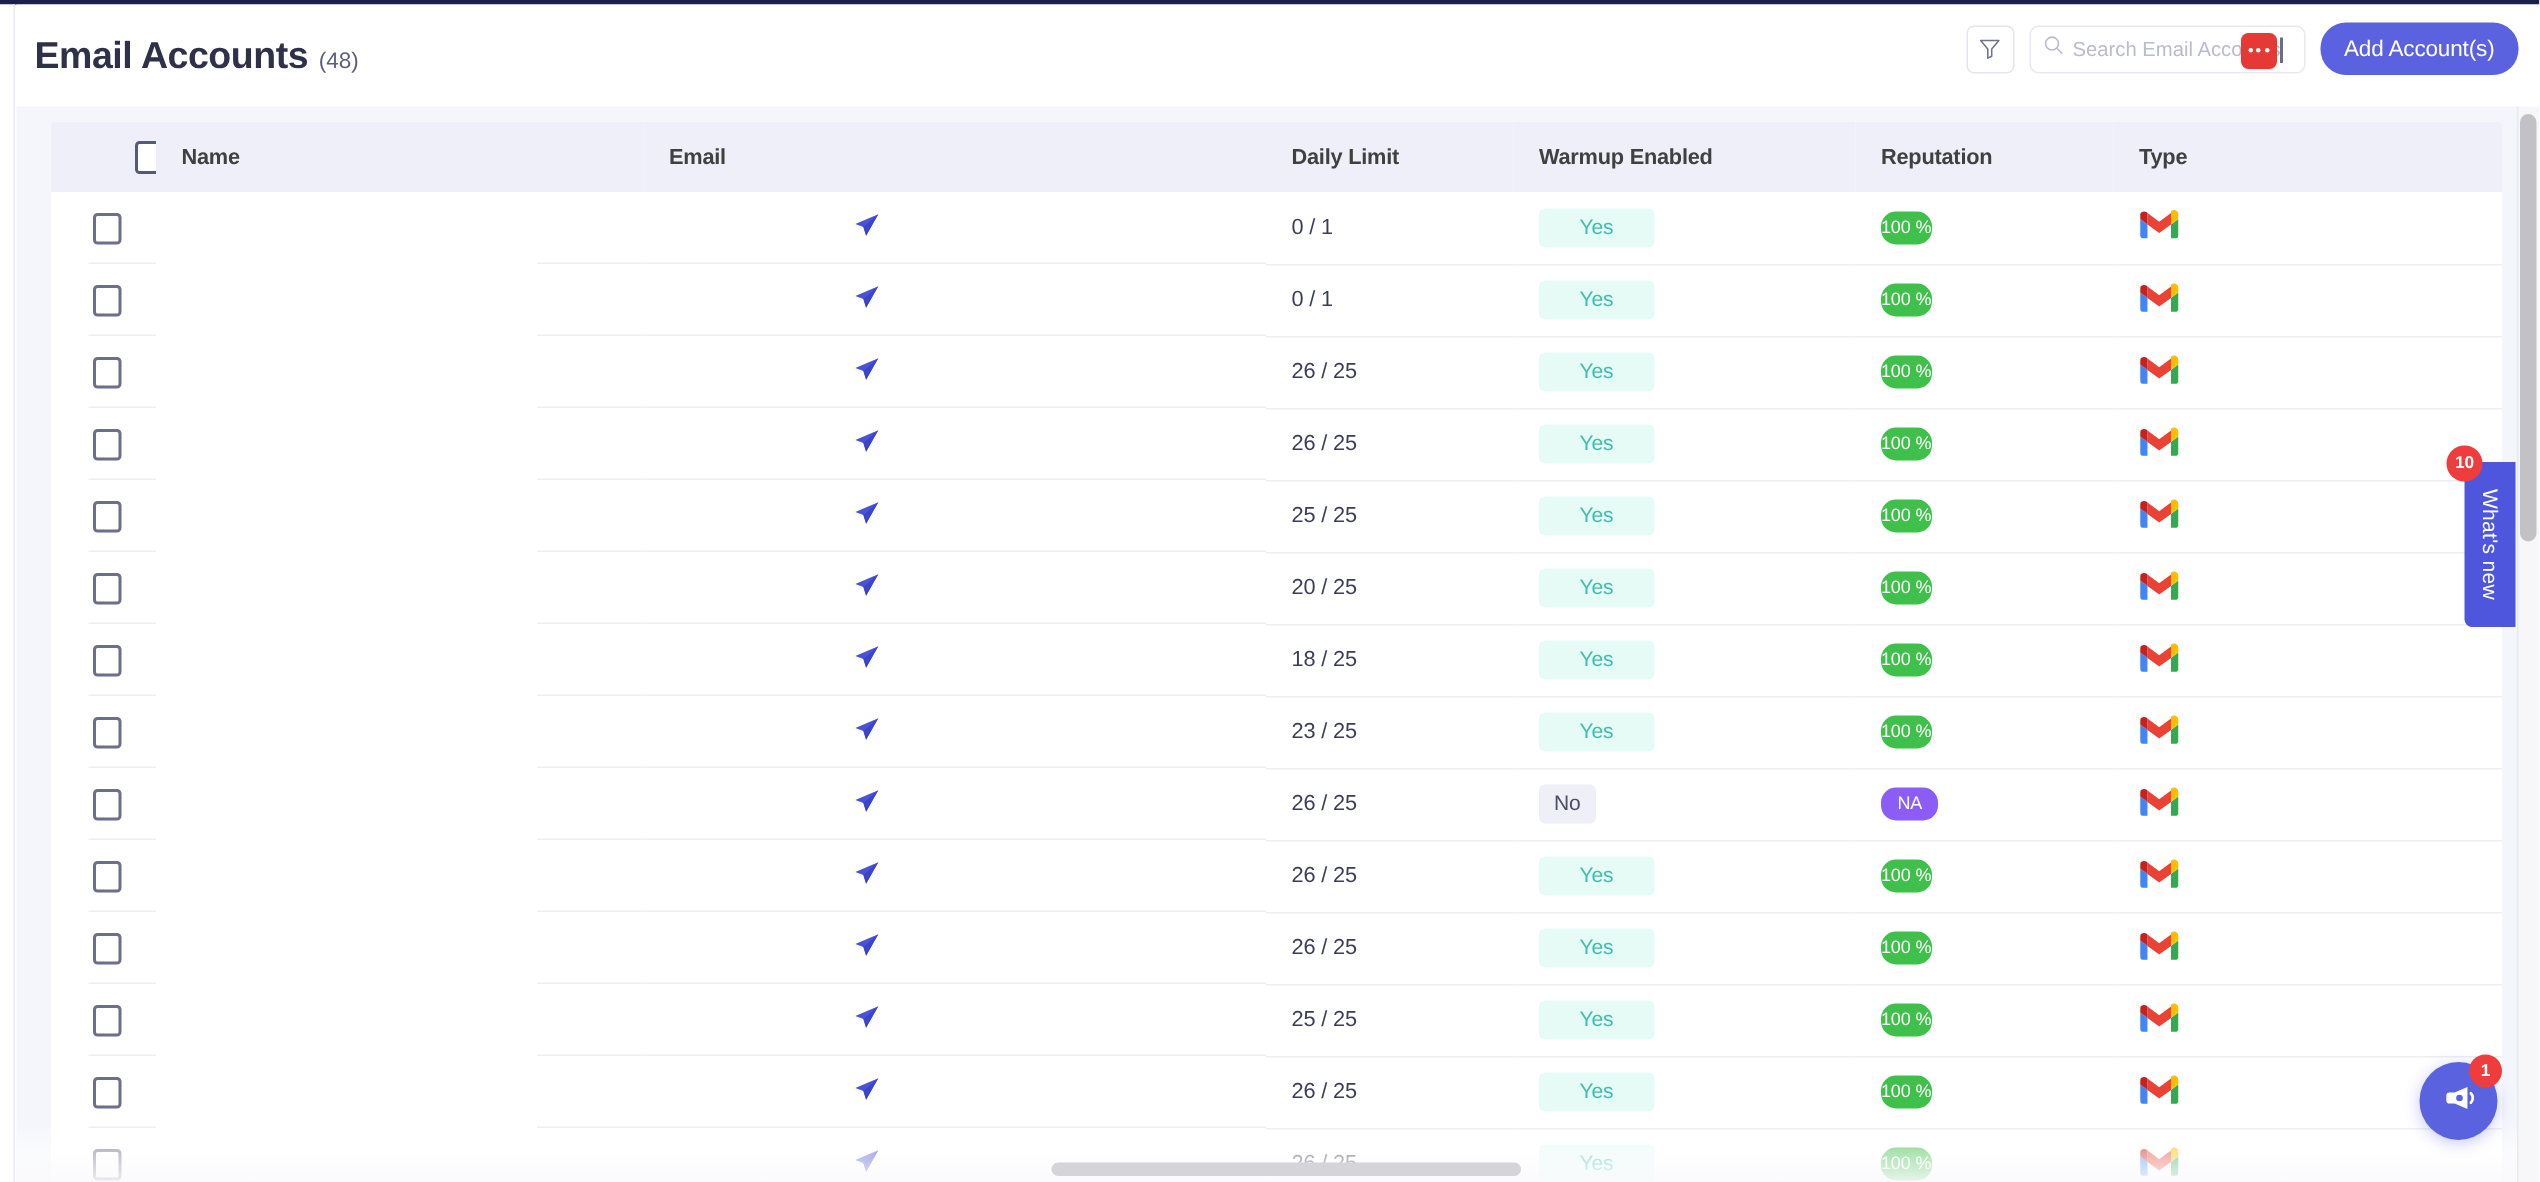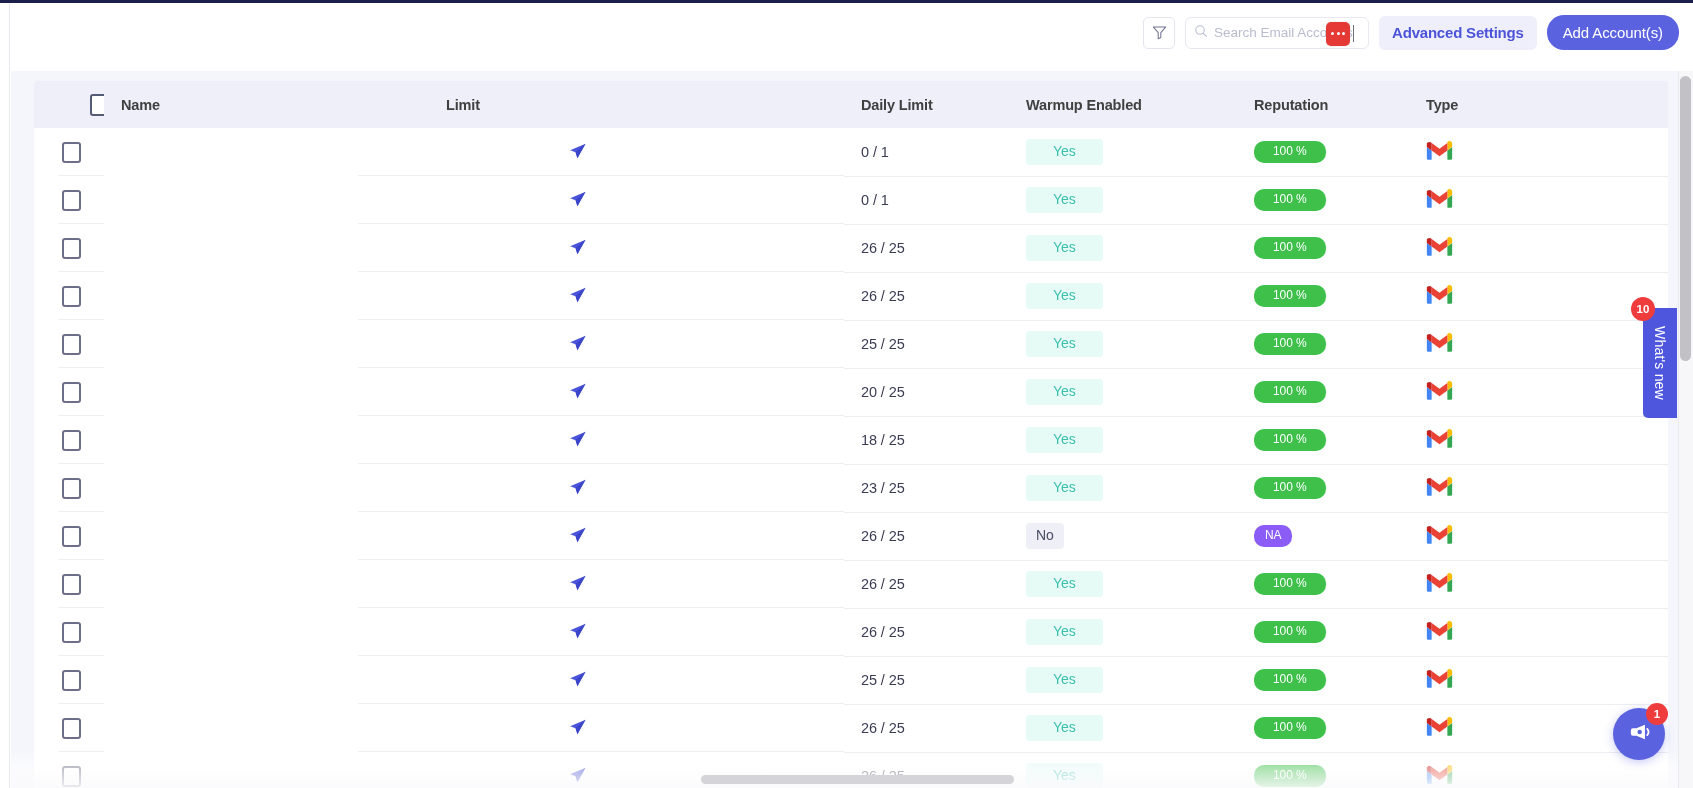--- a/index.html
+++ b/index.html
@@ -262,21 +262,21 @@
     font-size: 14px;
     padding: 4px 10px;
     border-radius: 4px;
     line-height: 1.25;
   }
   .pill-rep {
     display: inline-block;
     background: #3ec04a;
     color: #ffffff;
     font-size: 12px;
-    padding: 3px 19px;
+    padding: 3px 0;
     border-radius: 10px;
     line-height: 1.3;
   }
   .pill-na {
     display: inline-block;
     background: #8b5cf6;
     color: #ffffff;
     font-size: 12px;
     padding: 3px 11px;
     border-radius: 10px;
@@ -380,20 +380,24 @@
 </style>
 </head>
 <body>
 
 <div id="app">
 
   <div class="top-strip"></div>
   <div class="left-rail"></div>
 
   <div class="page-header">
+    <div class="title-wrap">
+      <div class="page-title">Email Accounts</div>
+      <div class="page-count">(48)</div>
+    </div>
 
     <div class="header-actions">
 
       <div class="filter-btn">
         <span>
           <svg width="15" height="15" viewBox="0 0 16 16" fill="none">
             <path d="M1.5 2.2h13L9.4 8.1v5.2l-2.8 1.4V8.1L1.5 2.2z" stroke="#6f7390" stroke-width="1.1" stroke-linejoin="round" fill="none"></path>
           </svg>
         </span>
       </div>
@@ -407,41 +411,40 @@
         </span>
         <input class="search-input" type="text" placeholder="Search Email Accounts" style="">
         <div class="red-badge-overlay">
           <i></i>
             <i></i>
             <i></i>
         </div>
         <div class="text-caret"></div>
       </div>
 
-      <button class="adv-settings">Advanced Settings</button>
 
       <button class="add-account">Add Account(s)</button>
     </div>
   </div>
 
   <div class="table-region">
     <div class="table-scroll">
       <table class="tbl">
         <thead>
           <tr>
             <th class="col-chk">
               <div class="th-chk">
                 <span class="chk chk-head"></span>
               </div>
             </th>
             <th class="col-name">
               <div class="th-inner">Name</div>
             </th>
             <th class="col-email">
-              <div class="th-inner">Limit</div>
+              <div class="th-inner">Email</div>
             </th>
             <th class="col-limit">
               <div class="th-inner">Daily Limit</div>
             </th>
             <th class="col-warm">
               <div class="th-inner">Warmup Enabled</div>
             </th>
             <th class="col-rep">
               <div class="th-inner">Reputation</div>
             </th>

